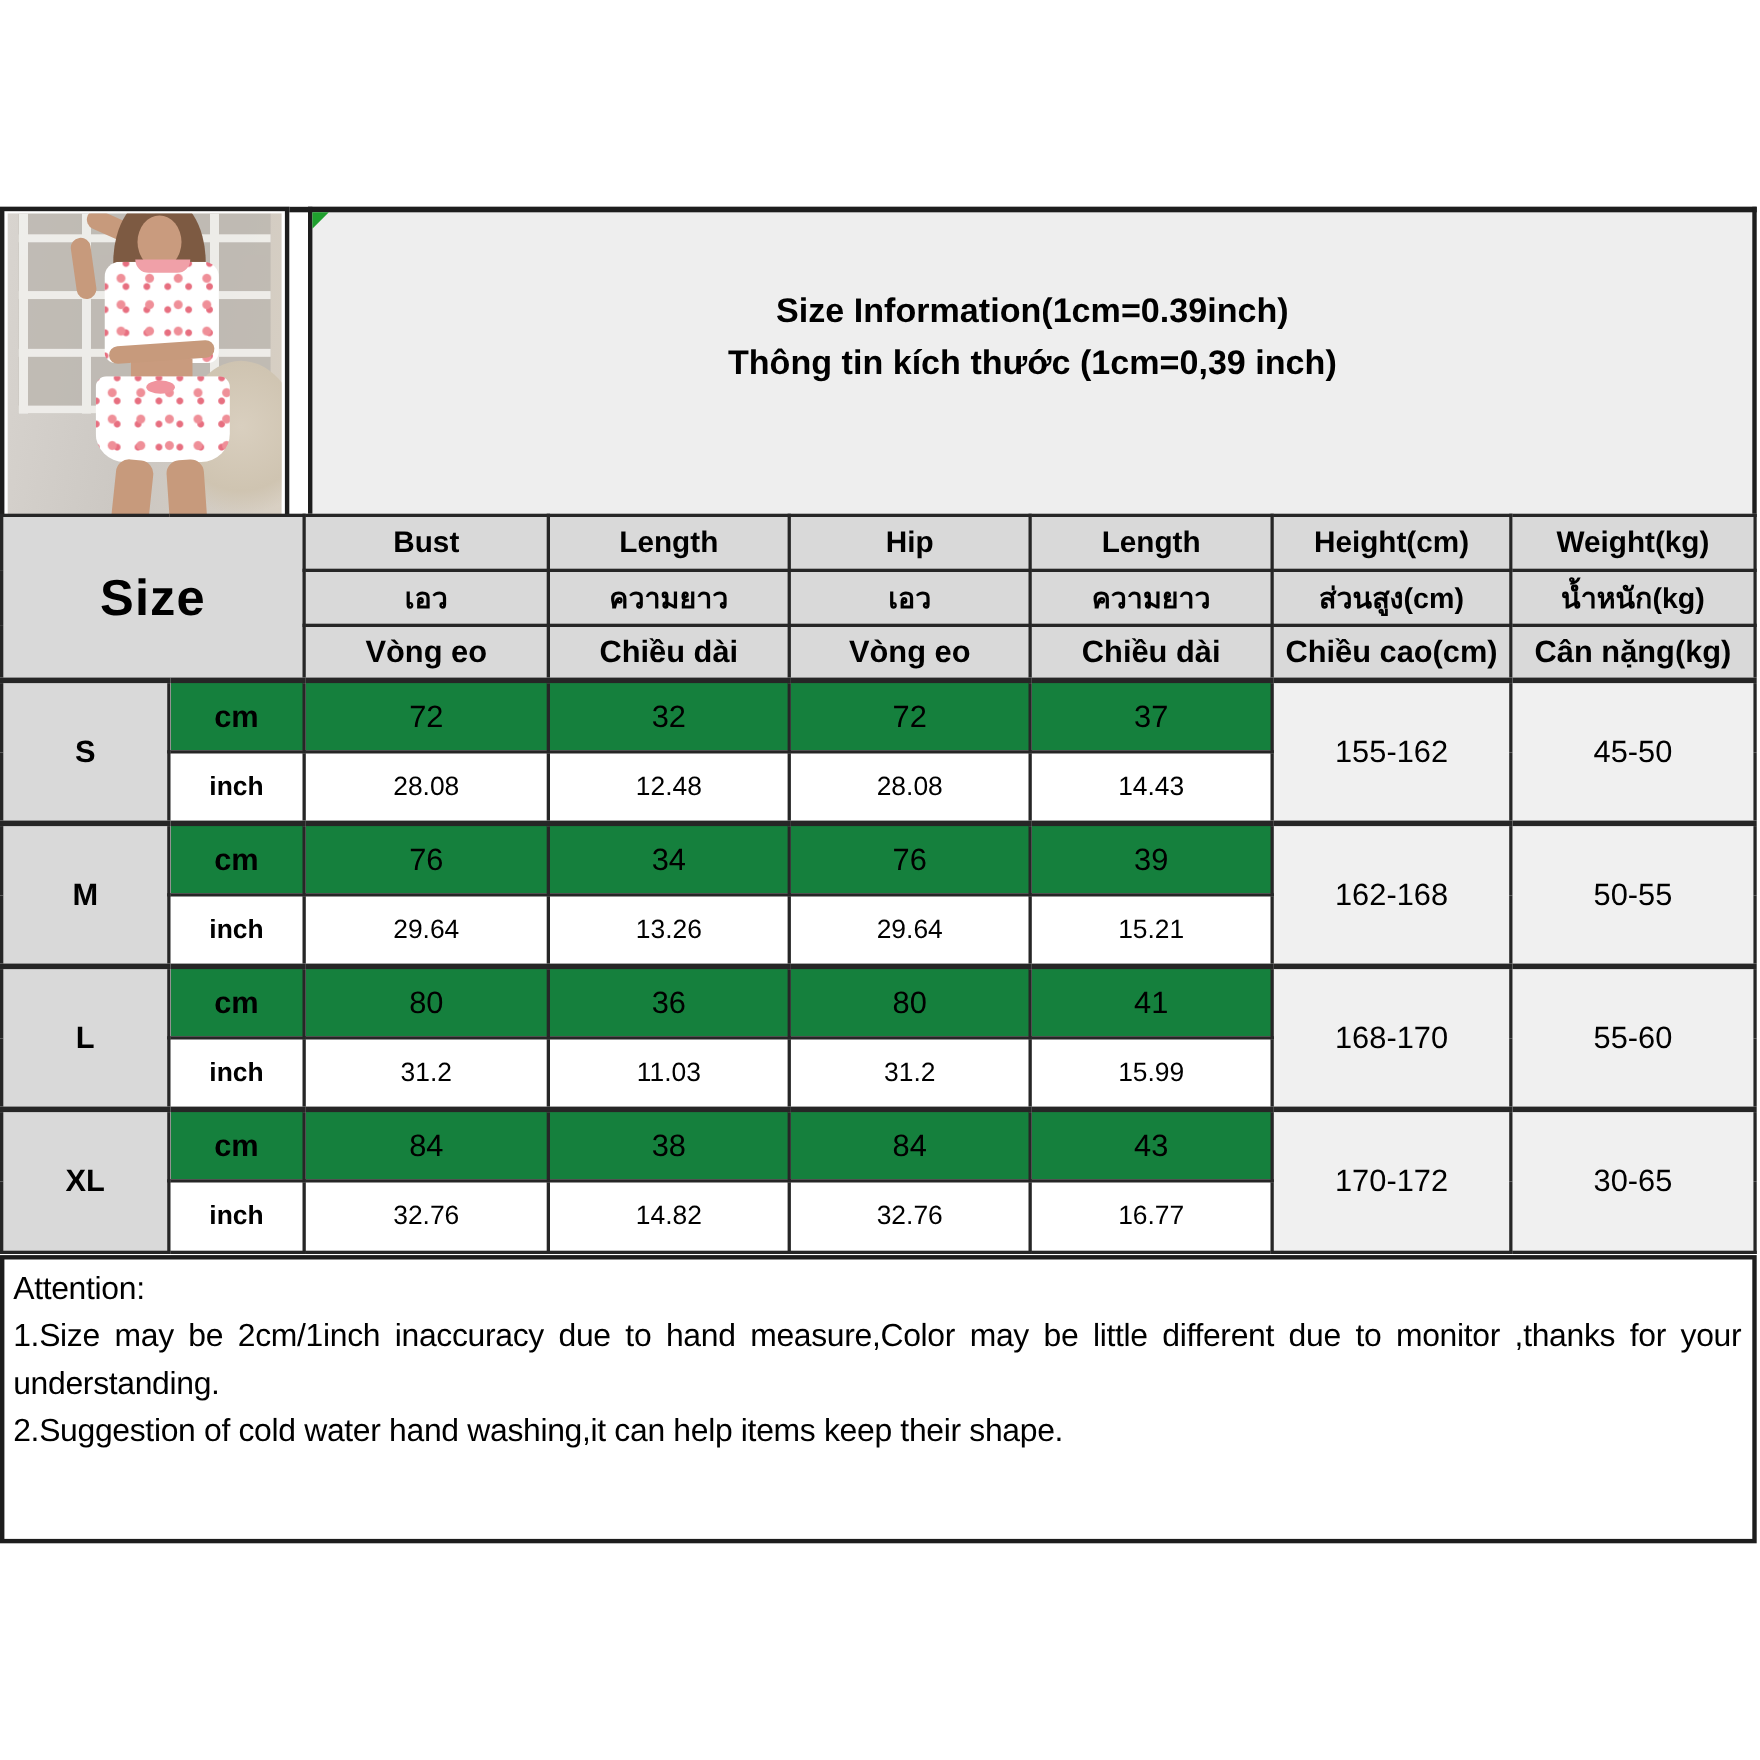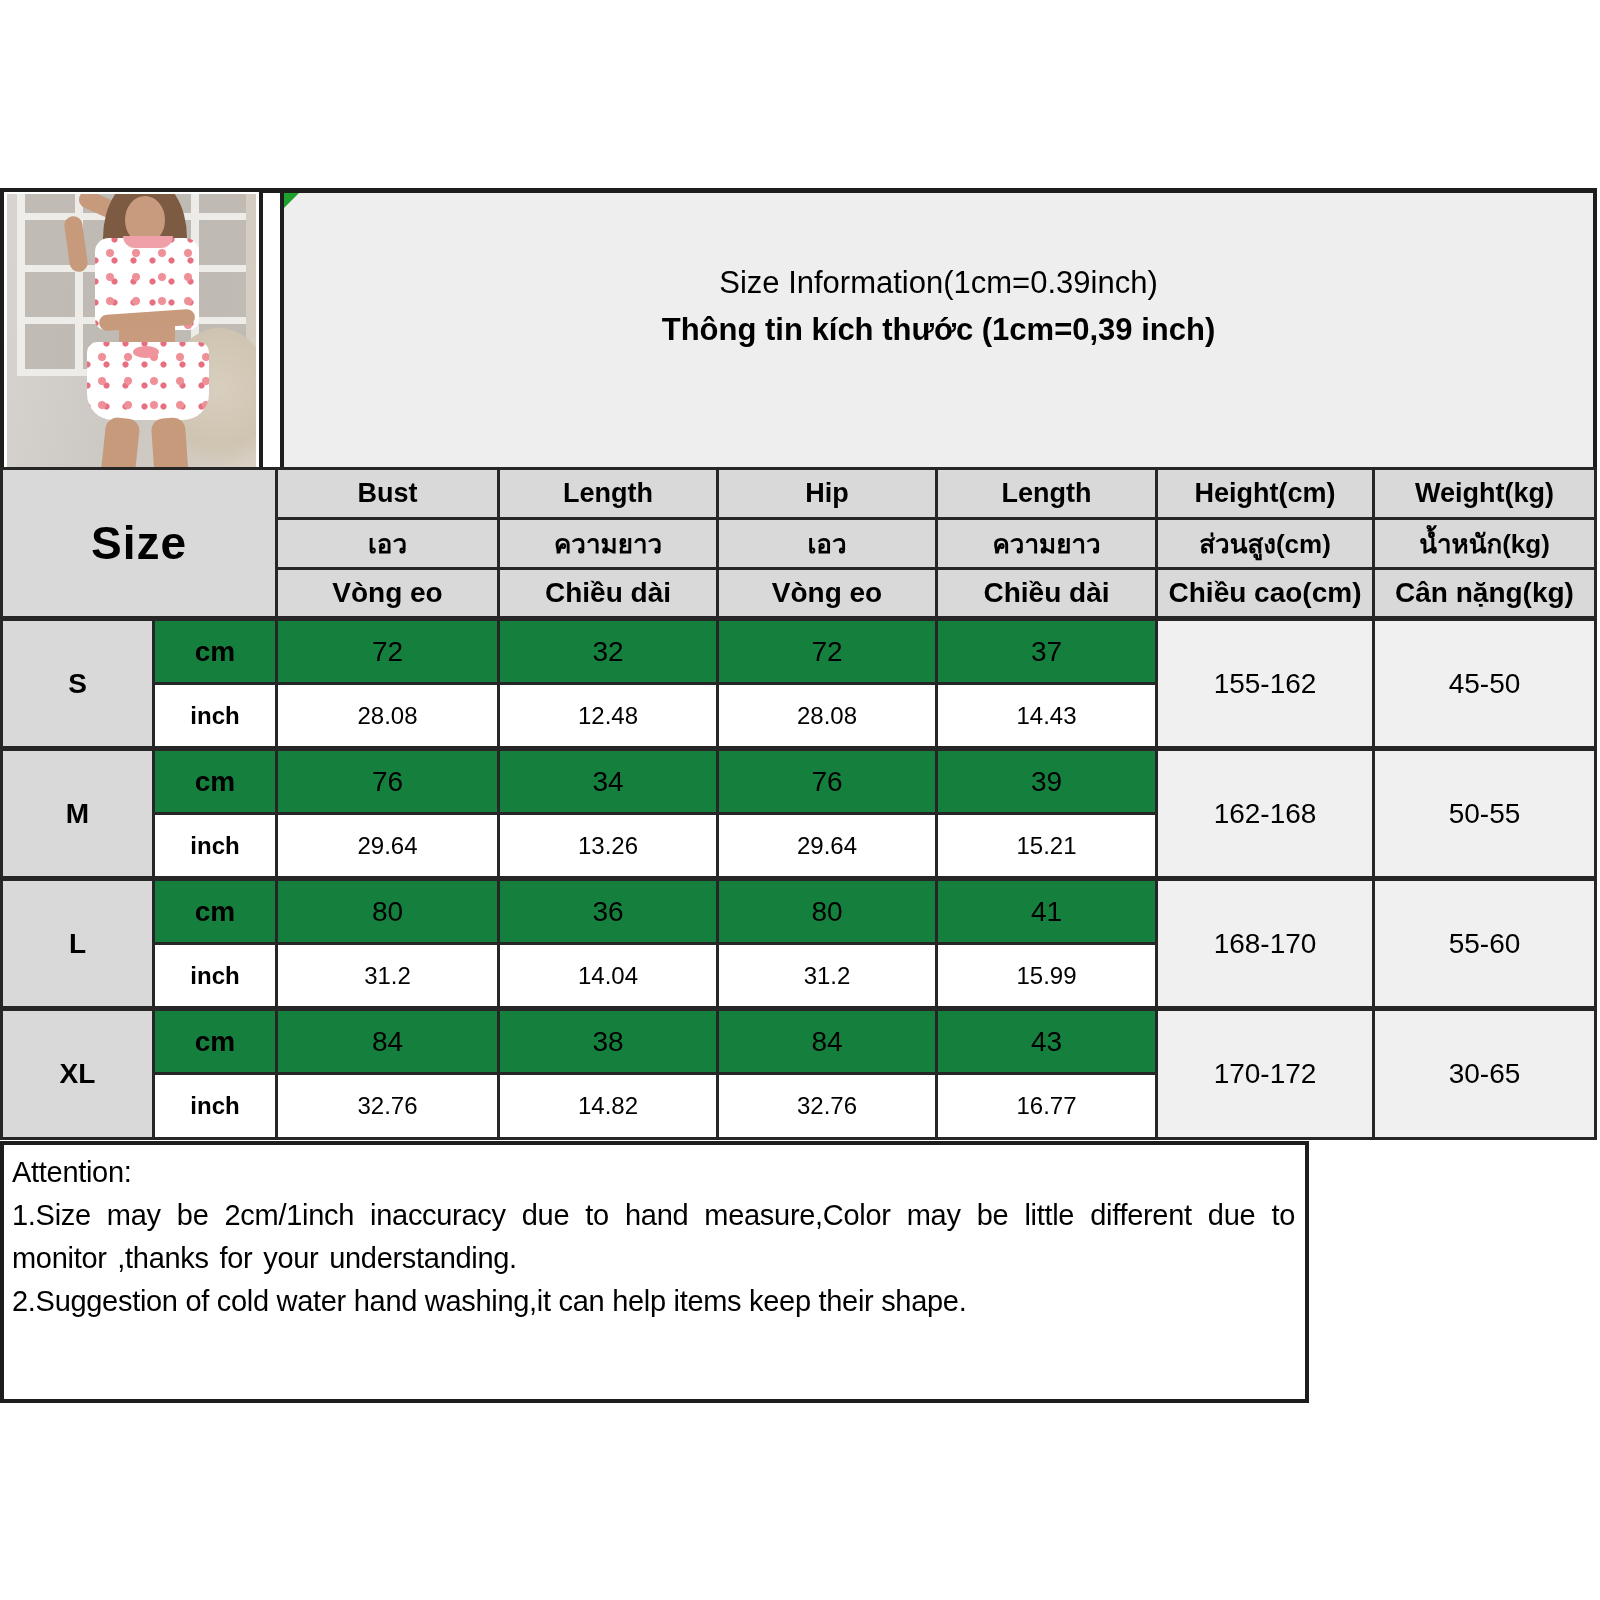--- a/index.html
+++ b/index.html
@@ -44,21 +44,21 @@
   .shorts { position:absolute; left:80px; top:148px; width:122px; height:78px; border-radius:10px 10px 26px 26px; }
   .bow    { position:absolute; left:126px; top:152px; width:26px; height:12px; border-radius:50%;
             background:#f0949e; }
   .leg-l  { position:absolute; left:96px; top:224px; width:34px; height:70px; border-radius:12px; background:#c79a7c; transform:rotate(6deg); }
   .leg-r  { position:absolute; left:146px; top:224px; width:34px; height:70px; border-radius:12px; background:#c79a7c; transform:rotate(-4deg); }
 
   
   .title-box { position:absolute; left:280px; top:188px; width:1317px; height:279px;
                background:#eeeeee; border-left:4px solid #1d1d1d; border-right:4px solid #1d1d1d;
                border-top:5px solid #1d1d1d; text-align:center; padding-top:66px; }
-  .title-box .t1 { font-size:31px; font-weight:normal; line-height:47px; }
+  .title-box .t1 { font-size:31px; font-weight:bold; line-height:47px; }
   .title-box .t2 { font-size:29px; font-weight:bold; line-height:47px; }
   .title-box .t3 { font-size:31px; font-weight:bold; line-height:47px; }
   .flag { position:absolute; left:284px; top:193px; width:0; height:0;
           border-top:15px solid #1fa02e; border-right:15px solid transparent; }
 
   
   table.size { position:absolute; left:0; top:467px; width:1597px; border-collapse:collapse;
                table-layout:fixed; }
   table.size td { border:3px solid #262626; text-align:center; vertical-align:middle;
                   padding:0; overflow:hidden; }
@@ -68,21 +68,21 @@
   .corner { background:#d9d9d9; font-weight:bold; font-size:46px; letter-spacing:1px; }
   .szlab  { background:#d9d9d9; font-weight:bold; font-size:30px; }
   .unit   { font-weight:bold; font-size:27px; }
   .row-cm td { background:#15803d; height:65px; font-size:28px; }
   .row-in td { background:#ffffff; height:65px; font-size:24px; }
   .row-cm td.szlab, .row-in td.szlab { background:#d9d9d9; }
   .merged { background:#f0f0f0 !important; font-size:28px; }
   tr.grp td { border-top-width:5px; }
 
   
-  .attention { position:absolute; left:0; top:1141px; width:1309px; height:262px;
+  .attention { position:absolute; left:0; top:1141px; width:1597px; height:262px;
                border:4px solid #1d1d1d; background:#fff; padding:6px 10px 0 8px;
                font-size:29px; line-height:43px; letter-spacing:-0.3px; }
   .attention .just { text-align:justify; word-spacing:3px; }
 </style>
 </head>
 <body>
 
 <div class="stage">
 
   <div class="top-bar"></div>
@@ -192,21 +192,21 @@
         <td>80</td>
         <td>36</td>
         <td>80</td>
         <td>41</td>
         <td class="merged" rowspan="2">168-170</td>
         <td class="merged" rowspan="2">55-60</td>
       </tr>
       <tr class="row-in">
         <td class="unit">inch</td>
         <td>31.2</td>
-        <td>14.04</td>
+        <td>11.03</td>
         <td>31.2</td>
         <td>15.99</td>
       </tr>
 
       <tr class="row-cm grp">
         <td class="szlab" rowspan="2">XL</td>
         <td class="unit">cm</td>
         <td>84</td>
         <td>38</td>
         <td>84</td>

